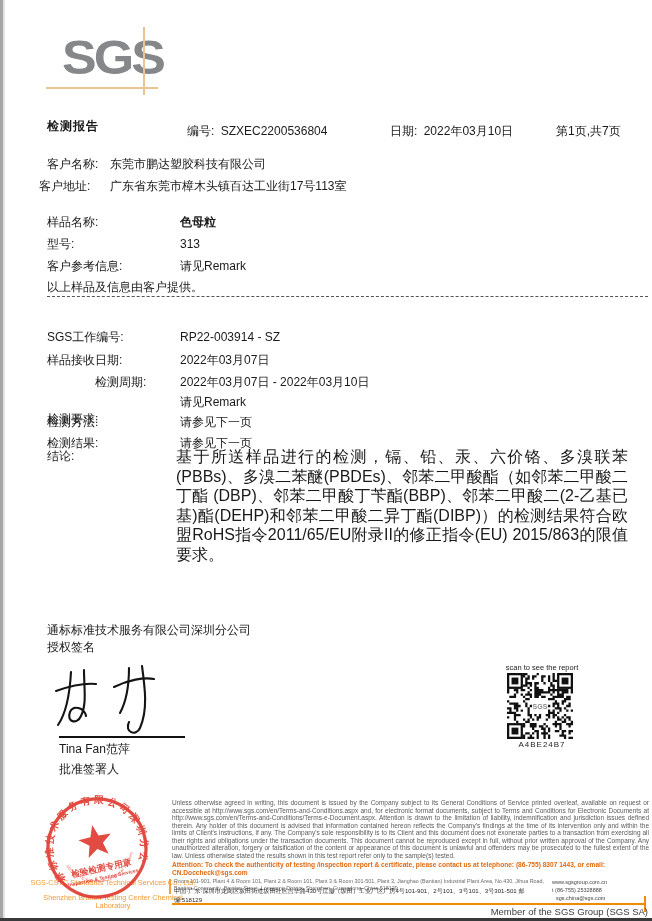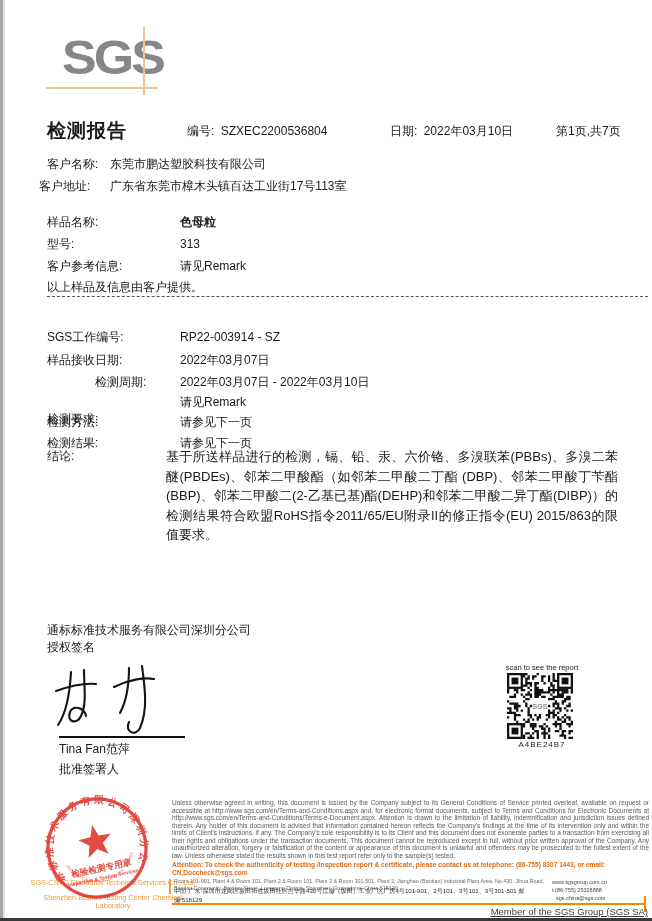--- a/index.html
+++ b/index.html
@@ -1,45 +1,45 @@
 <!DOCTYPE html>
 <html><head>
 <meta charset="utf-8">
 <style>
   html,body{margin:0;padding:0;background:#ffffff;}
   body{font-family:"Liberation Sans","DejaVu Sans",sans-serif;color:#1a1a1a;}
   .page{position:relative;width:652px;height:921px;background:#fff;overflow:hidden;}
   .abs{position:absolute;white-space:nowrap;}
   .t12{font-size:12px;line-height:14px;}
-  .t17{font-size:19px;font-weight:bold;letter-spacing:1px;}
+  .t17{font-size:12px;font-weight:bold;letter-spacing:1px;}
   .edge-strip{position:absolute;left:0;top:0;width:3px;height:921px;background:#a6a6a6;}
   .edge-strip2{position:absolute;left:3px;top:0;width:2px;height:921px;background:#e3e3e3;}
   .bottom-bar{position:absolute;left:0;top:918px;width:652px;height:3px;background:#39393b;}
   .logo-text{position:absolute;left:62px;top:30px;font-size:52px;font-weight:bold;color:#85878a;
              letter-spacing:-3px;transform:scaleY(.92);transform-origin:top left;}
   .logo-hline{position:absolute;left:46px;top:87px;width:112px;height:2px;background:#ecc393;}
   .logo-vline{position:absolute;left:143px;top:27px;width:2px;height:68px;background:#ecc393;}
   .dashed-sep{position:absolute;left:47px;top:296px;width:601px;border-top:1px dashed #555;}
-  .concl{position:absolute;left:166px;top:447px;width:452px;font-size:13px;line-height:19.5px;
+  .concl{position:absolute;left:176px;top:447px;width:452px;font-size:16px;line-height:19.5px;
          white-space:normal;text-align:justify;}
   .sig-underline{position:absolute;left:59px;top:736px;width:126px;height:2px;background:#111;}
   .qr-cap{position:absolute;left:490px;width:104px;text-align:center;}
   .stamp{position:absolute;left:44px;top:795px;width:106px;height:106px;transform:rotate(-12deg);}
   .seal-co{position:absolute;left:28px;width:170px;text-align:center;color:#ef9c38;font-size:7.3px;line-height:8px;}
   .disclaimer{position:absolute;left:172px;top:799px;width:477px;font-size:6.5px;line-height:7.55px;
               color:#5a5a5a;white-space:normal;text-align:justify;}
   .attention{position:absolute;left:172px;top:861px;width:477px;font-size:6.6px;line-height:7.6px;
              font-weight:bold;color:#e06a10;white-space:normal;}
   .addr-bar{position:absolute;left:169px;top:879px;width:2px;height:15px;background:#f0a13a;}
   .addr-en{position:absolute;left:174px;top:878px;width:376px;font-size:5.4px;line-height:6.5px;color:#6b6b6b;white-space:normal;}
   .addr-cn{position:absolute;left:174px;top:887px;width:376px;font-size:6.1px;color:#2a2a2a;}
   .right-col{position:absolute;left:552px;top:878px;width:98px;font-size:5.5px;line-height:8px;color:#444;}
   .orange-rule{position:absolute;left:172px;top:903px;width:472px;height:2px;background:#f18a00;}
   .orange-tick{position:absolute;left:644px;top:896px;width:2px;height:16px;background:#f18a00;}
-  .member{position:absolute;left:400px;top:906px;width:248px;text-align:right;font-size:9.5px;color:#3c3c3c;text-decoration:underline;}
+  .member{position:absolute;left:400px;top:906px;width:248px;text-align:right;font-size:9.5px;color:#3c3c3c;}
 </style>
 </head>
 <body>
 
 <div class="page">
 
   <div class="edge-strip"></div>
   <div class="edge-strip2"></div>
 
   <div class="logo-text">SGS</div>

